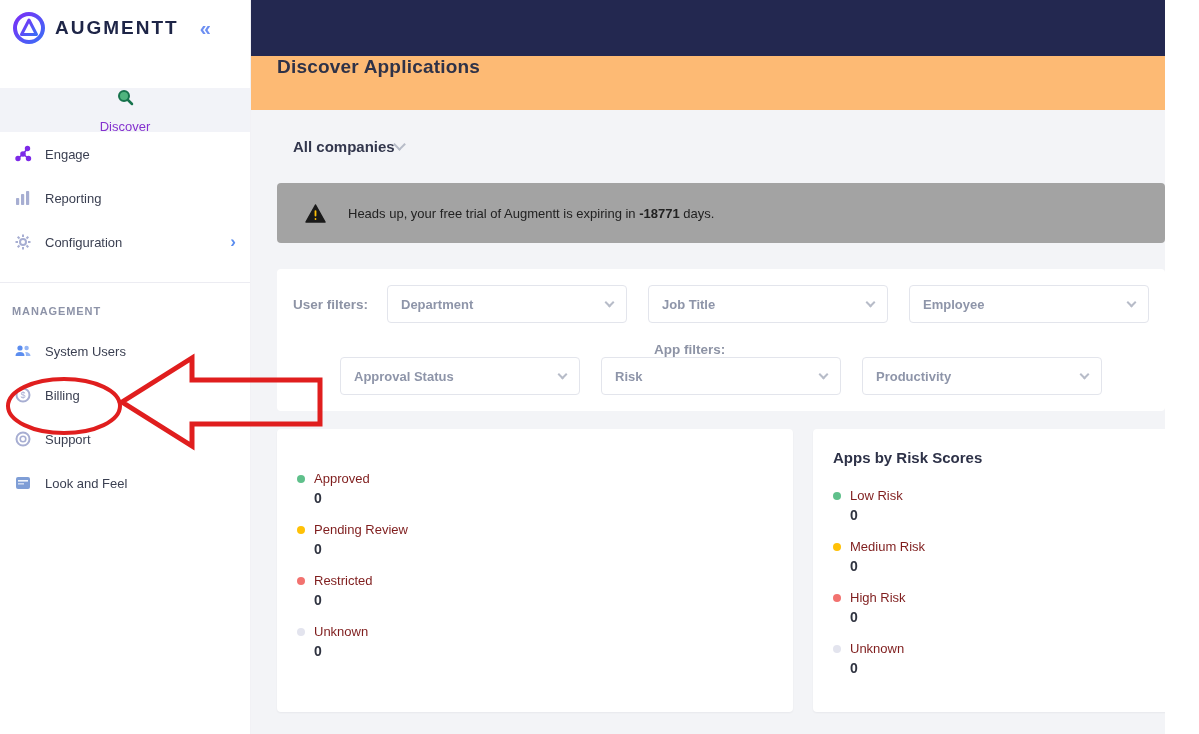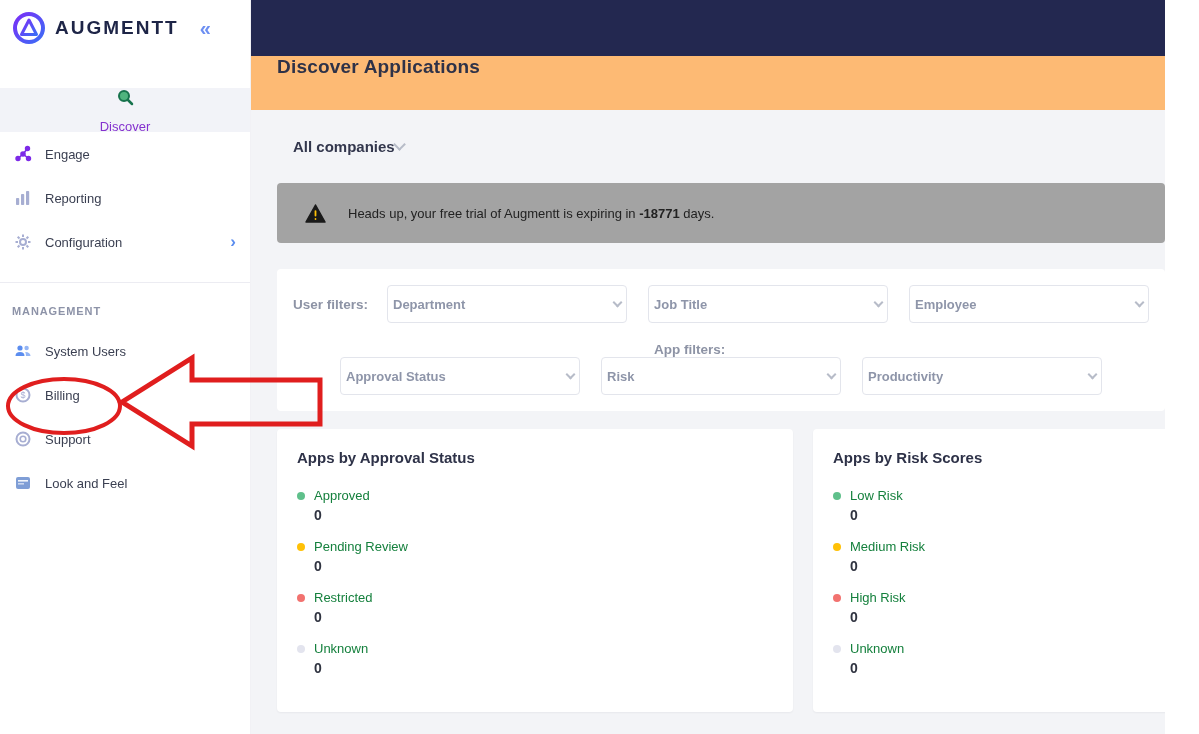--- a/index.html
+++ b/index.html
@@ -40,31 +40,31 @@
 
   .banner { margin-top:27px; height:60px; border-radius:4px; display:flex; align-items:center; gap:22px; padding:0 28px; }
   .banner-text { font-size:13px; color:#222222; }
   .banner-text b { font-weight:700; }
 
   .filter-card { margin-top:26px; background:#fff; border-radius:4px; padding:16px; }
   .filter-row { display:flex; align-items:center; }
   .filter-row + .filter-row { margin-top:19px;flex-direction:column; }
   .filter-label { width:134px; font-size:13.5px; font-weight:700; color:#8d93a5; }
   .dropdowns { display:flex; gap:21px; }
-  .dropdown { width:240px; height:38px; background:#fff; border:1px solid #e3e5ec; border-radius:4px; display:flex; align-items:center; justify-content:space-between; padding:0 5px; cursor:pointer; }
+  .dropdown { width:240px; height:38px; background:#fff; border:1px solid #e3e5ec; border-radius:4px; display:flex; align-items:center; justify-content:space-between; padding:0 13px; cursor:pointer; }
   .dd-label { font-size:13px; font-weight:600; color:#8e95a9; }
 
   .charts-row { margin-top:18px; display:flex; gap:20px; }
   .chart-card { width:516px; min-width:516px; height:283px; background:#fff; border-radius:4px; box-shadow:0 1px 2px rgba(20,20,40,0.05); padding:20px; }
   .chart-title { font-size:15px; font-weight:700; color:#2e3248; }
   .legend { margin-top:22px; }
   .legend-item { margin-bottom:16px; }
   .legend-line { display:flex; align-items:center; gap:9px; }
   .dot { width:8px; height:8px; border-radius:50%; background:#ccc; flex:0 0 8px; }
-  .legend-label { font-size:13px; color:#15803d; }
+  .legend-label { font-size:13px; color:#7f1d1d; }
   .legend-value { font-size:14px; font-weight:700; color:#2f3340; margin:4px 0 0 17px; }
 
   
   .annotation-layer { position:absolute; left:0; top:0; width:1199px; height:734px; z-index:10; pointer-events:none; }
 </style>
 </head>
 <body>
 
 <div class="sidebar">
   <div class="logo-row">
@@ -244,21 +244,20 @@
               <span class="dd-label">Productivity</span>
               <span class="chev"></span>
             </div>
           </div>
         </div>
       </div>
 
       <div class="charts-row">
 
         <div class="chart-card">
-          <div class="chart-title">Apps by Approval Status</div>
           <div class="legend">
             <div class="legend-item">
               <div class="legend-line">
                   <span class="dot" style="background-color: rgb(95, 192, 139);"></span>
                   <span class="legend-label">Approved</span>
                 </div>
               <div class="legend-value">0</div>
             </div>
             <div class="legend-item">
               <div class="legend-line">

